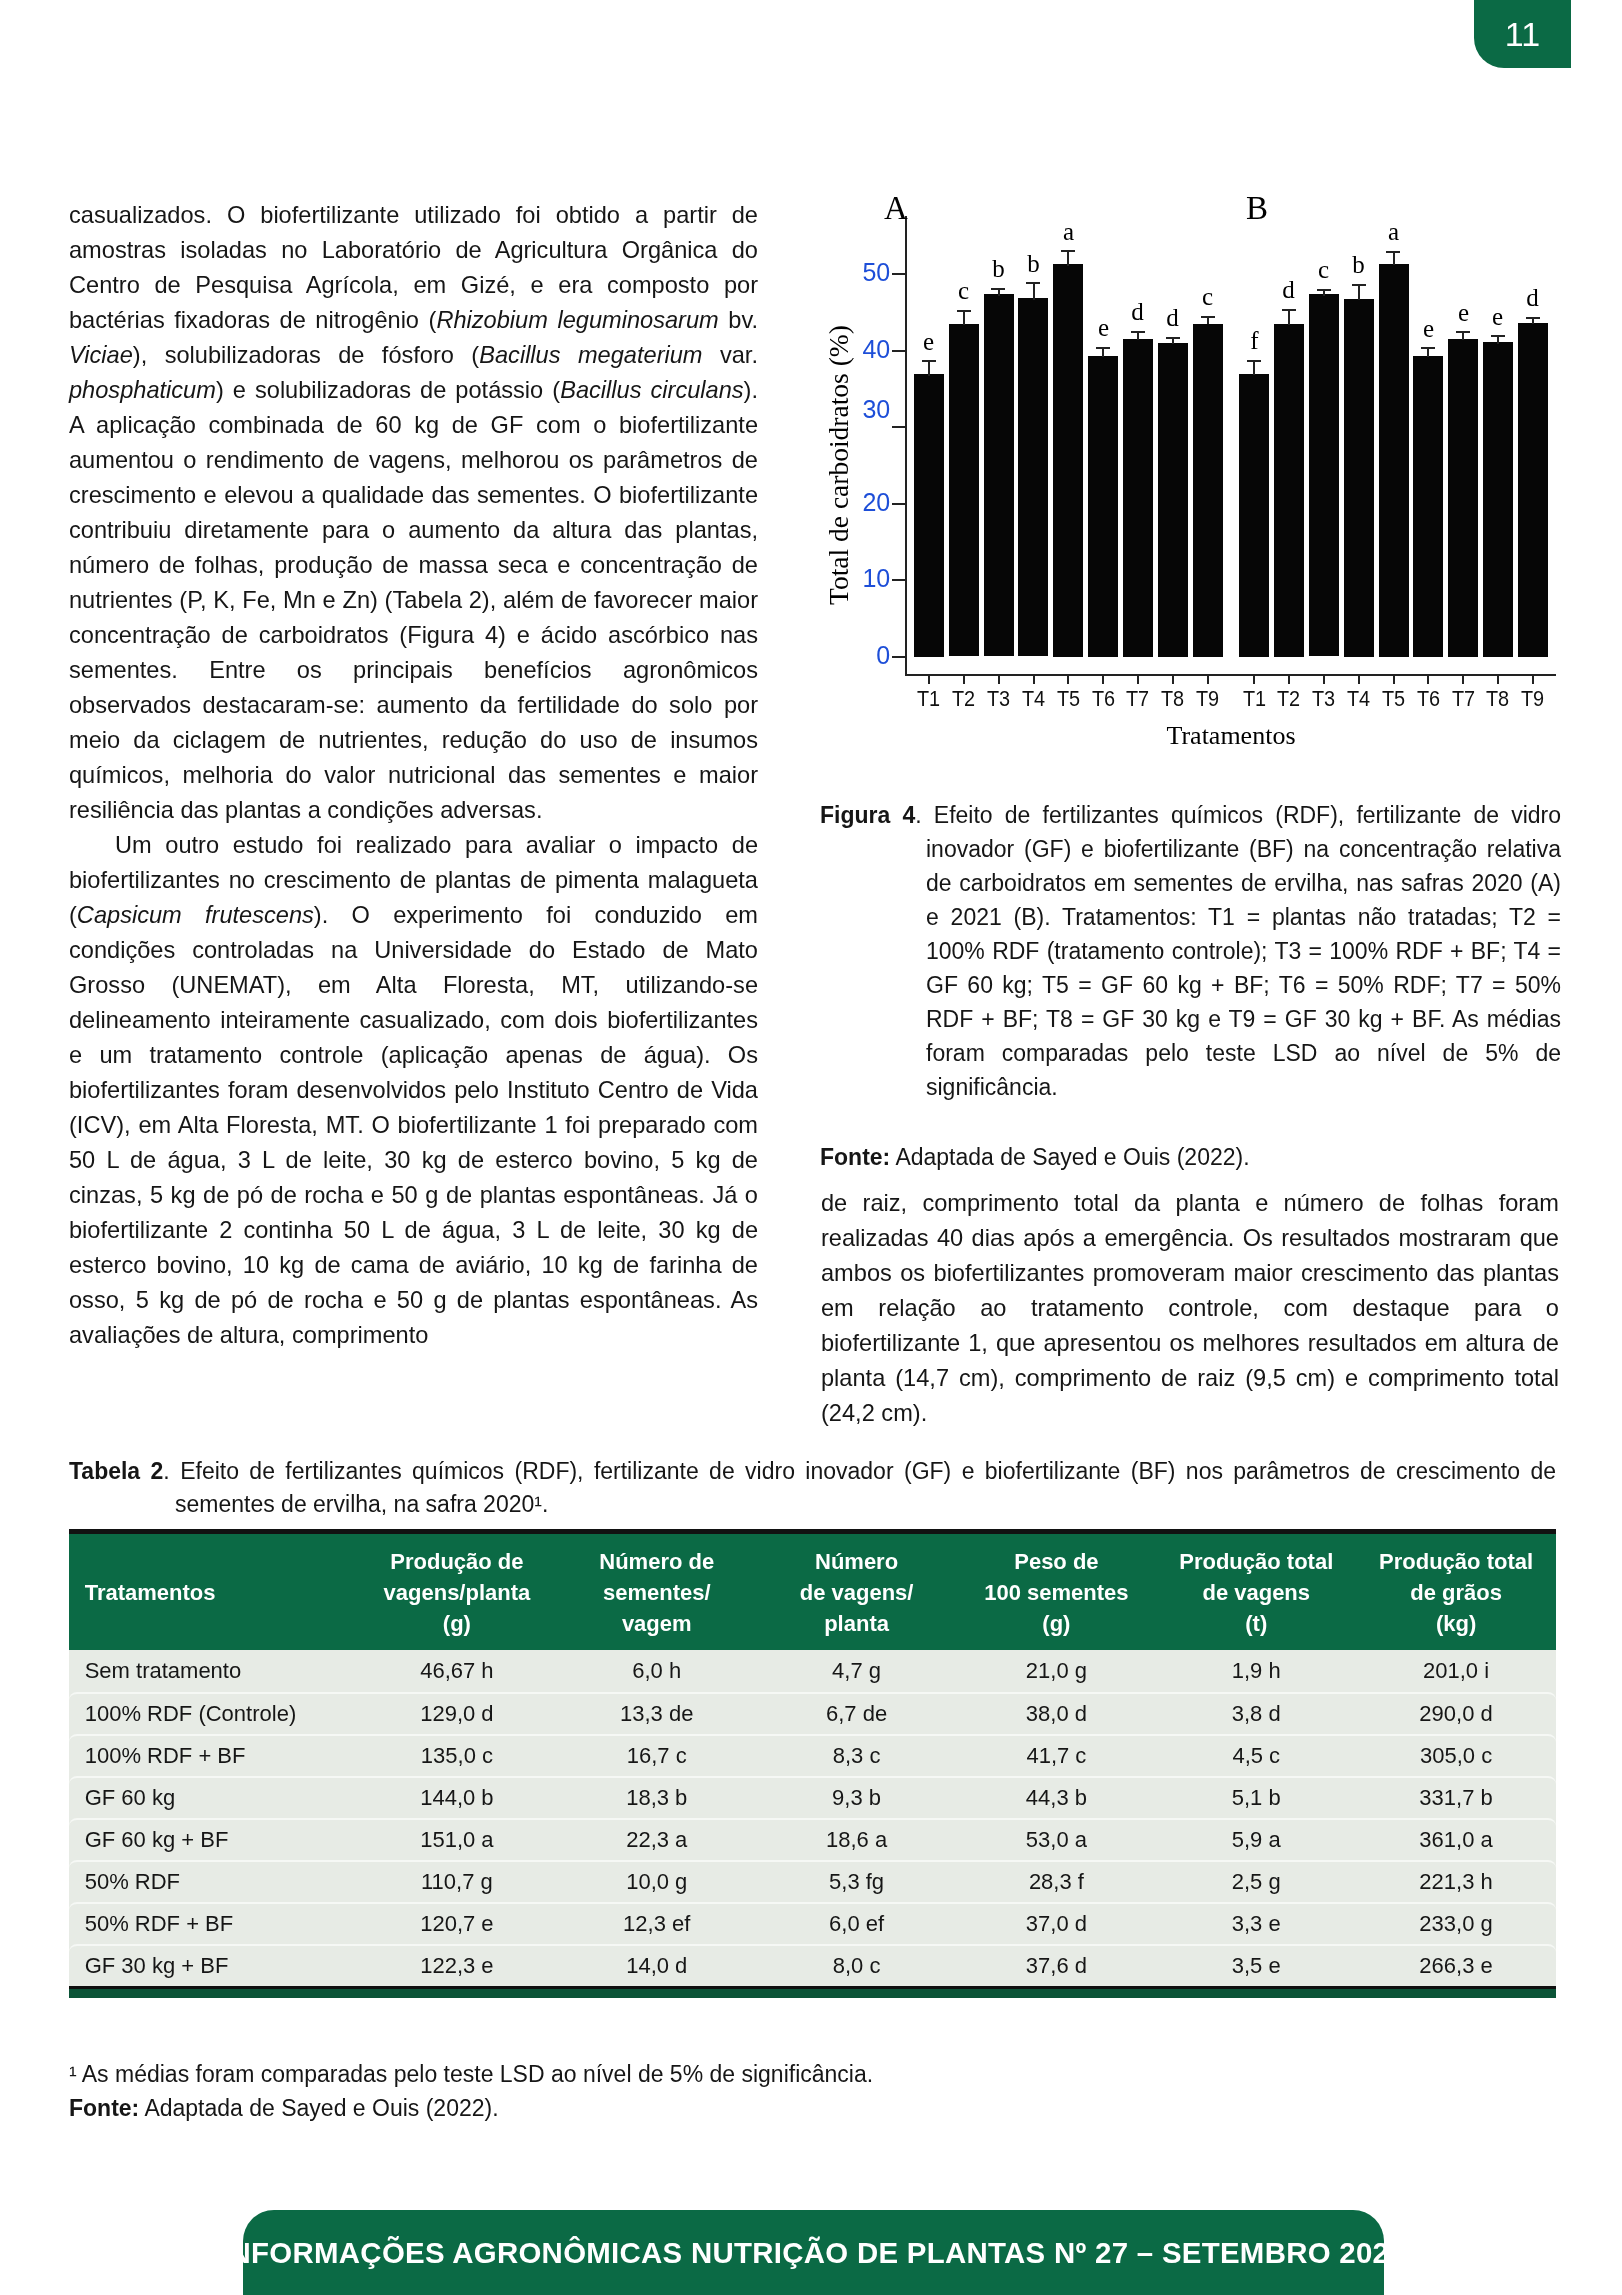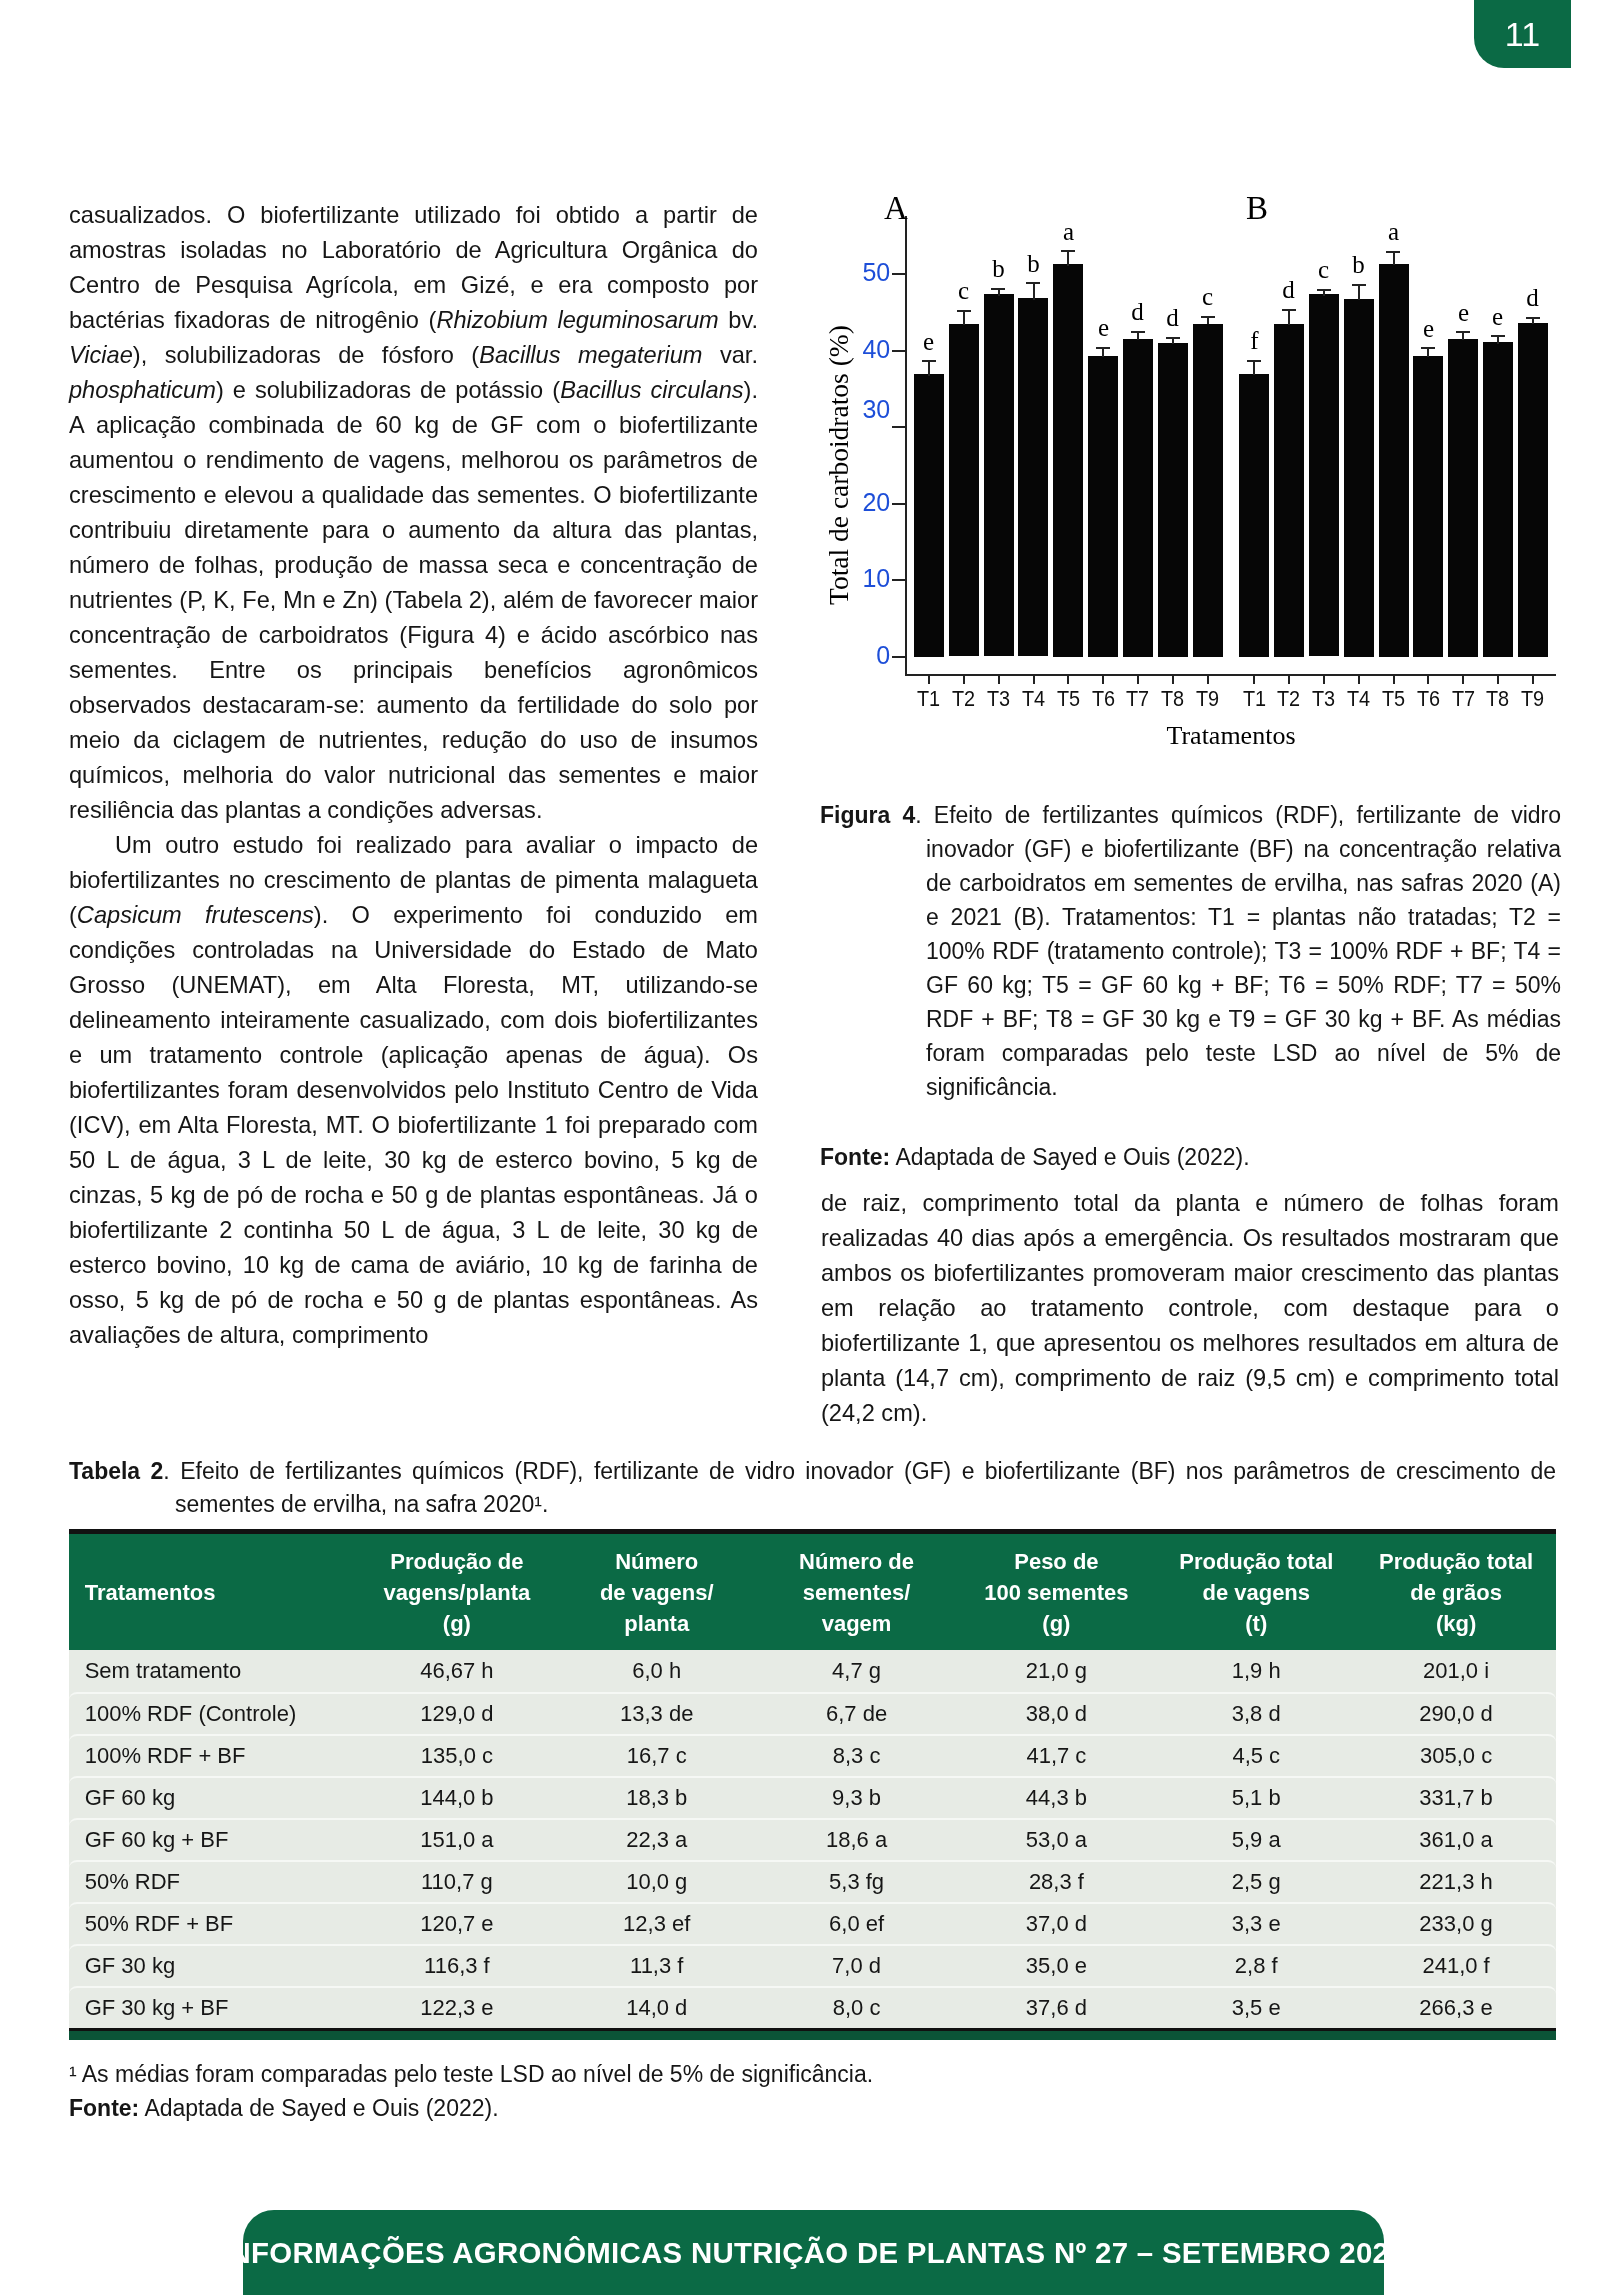--- a/index.html
+++ b/index.html
@@ -268,28 +268,28 @@
   <div class="thead" id="table-head">
       <div class="th first">
         <div>Tratamentos</div>
       </div>
       <div class="th">
         <div>Produção de</div>
         <div>vagens/planta</div>
         <div>(g)</div>
       </div>
       <div class="th">
+        <div>Número de</div>
+        <div>sementes/</div>
+        <div>vagem</div>
+      </div>
+      <div class="th">
         <div>Número</div>
         <div>de vagens/</div>
         <div>planta</div>
-      </div>
-      <div class="th">
-        <div>Número de</div>
-        <div>sementes/</div>
-        <div>vagem</div>
       </div>
       <div class="th">
         <div>Peso de</div>
         <div>100 sementes</div>
         <div>(g)</div>
       </div>
       <div class="th">
         <div>Produção total</div>
         <div>de vagens</div>
         <div>(t)</div>
@@ -358,29 +358,20 @@
       <div class="tr">
         <div class="td first">50% RDF + BF</div>
         <div class="td">120,7 e</div>
         <div class="td">12,3 ef</div>
         <div class="td">6,0 ef</div>
         <div class="td">37,0 d</div>
         <div class="td">3,3 e</div>
         <div class="td">233,0 g</div>
       </div>
       <div class="tr">
-        <div class="td first">GF 30 kg</div>
-        <div class="td">116,3 f</div>
-        <div class="td">11,3 f</div>
-        <div class="td">7,0 d</div>
-        <div class="td">35,0 e</div>
-        <div class="td">2,8 f</div>
-        <div class="td">241,0 f</div>
-      </div>
-      <div class="tr">
         <div class="td first">GF 30 kg + BF</div>
         <div class="td">122,3 e</div>
         <div class="td">14,0 d</div>
         <div class="td">8,0 c</div>
         <div class="td">37,6 d</div>
         <div class="td">3,5 e</div>
         <div class="td">266,3 e</div>
       </div>
     </div>
   <div class="table-bottom"></div>

